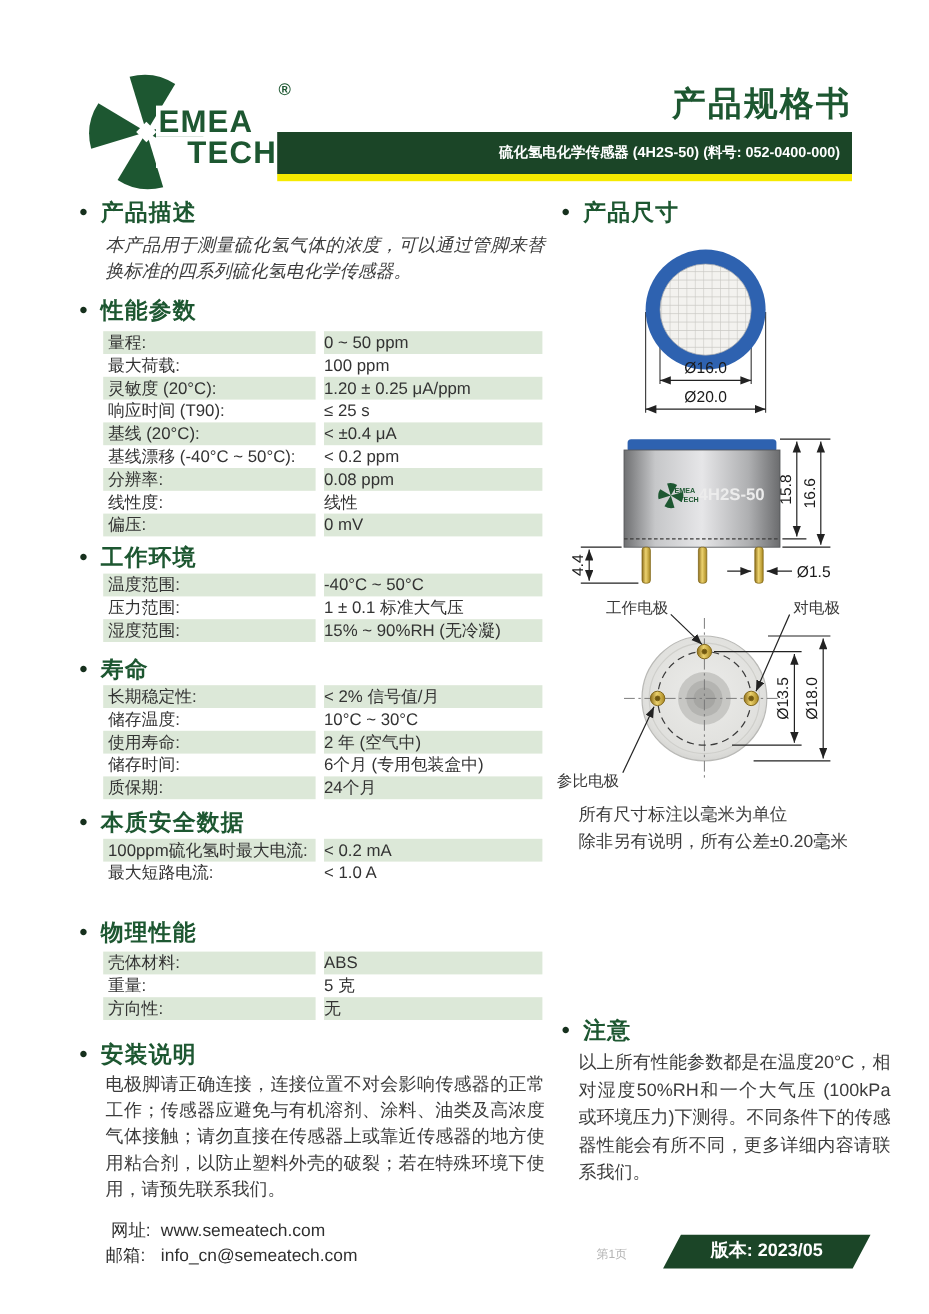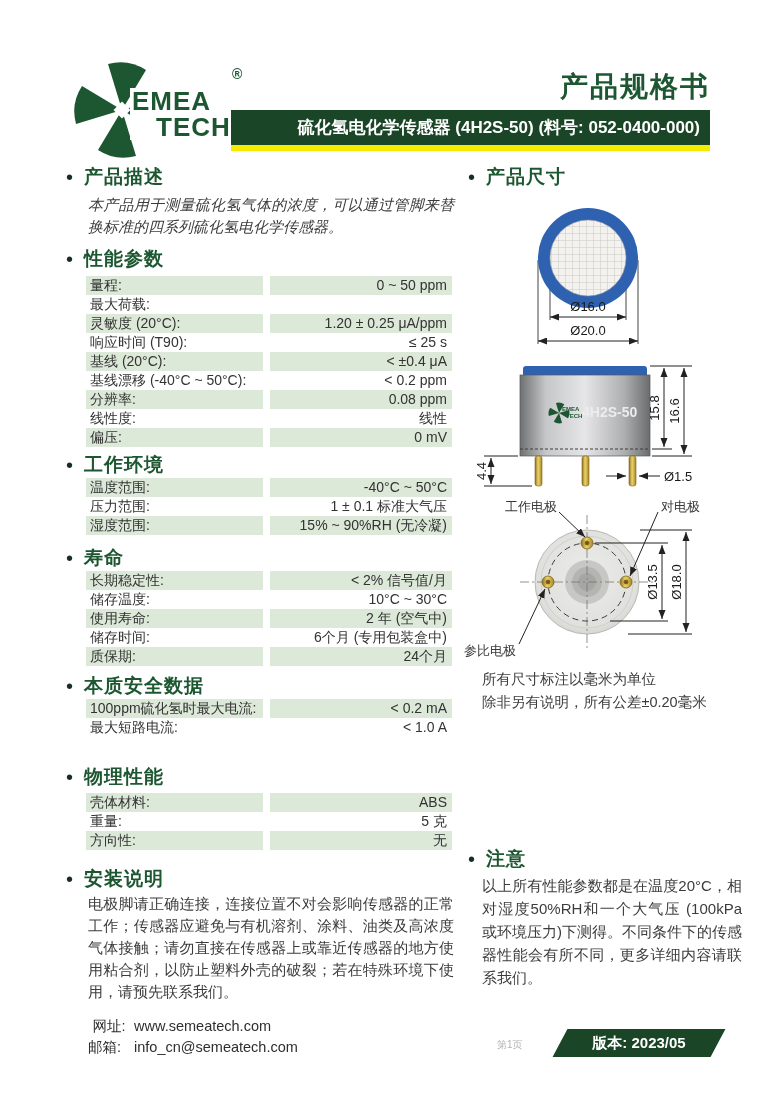--- a/index.html
+++ b/index.html
@@ -10,37 +10,37 @@
   
   .logo { position:absolute; left:72px; top:60px; width:180px; height:100px; }
   .logo svg { position:absolute; left:0; top:0; }
   .logo-text { position:absolute; left:58px; top:28px; color:#1d5731; font-weight:bold;
                line-height:26px; letter-spacing:1px; }
   .logo-line1 { display:block; font-size:26px; background:#fff; padding-left:2px; }
   .logo-line2 { display:block; font-size:26px; background:#fff; text-align:right; padding-left:26px; }
   .logo-reg { position:absolute; left:160px; top:6px; font-size:14px; color:#1d5731; font-weight:bold; background:#fff; }
   .doc-title { position:absolute; right:64px; top:68px; font-size:28px; font-weight:bold; color:#1d5731; letter-spacing:2px; }
   .green-bar { position:absolute; left:231px; top:110px; right:64px; height:35px; background:#1b4527;
-               color:#fff; font-size:17px; font-weight:bold; text-align:right; line-height:35px; padding-right:10px; }
+               color:#fff; font-size:12px; font-weight:bold; text-align:right; line-height:35px; padding-right:10px; }
   .yellow-bar { position:absolute; left:231px; top:145px; right:64px; height:6px; background:#f6ea00; }
 
   
   .sec-h { position:absolute; display:flex; align-items:center; }
   .sec-h .bullet { color:#16301d; font-size:20px; margin-right:11px; line-height:20px; }
   .sec-h .h-text { color:#1d5731; font-size:19px; font-weight:bold; letter-spacing:1px; }
 
   .body-text { position:absolute; font-size:15px; line-height:22px; color:#3c3c3c; text-align:justify; }
 
   
   .spec-table { position:absolute; width:366px; font-size:14px; color:#333; }
   .trow { display:flex; height:19px; line-height:19px; }
   .tcell { }
   .tlabel { width:177px; padding-left:4px; white-space:nowrap; }
   .tgap { width:7px; }
-  .tvalue { flex:1; text-align:right; padding-right:5px; white-space:nowrap; }
+  .tvalue { flex:1; padding-right:5px; white-space:nowrap; }
   .trow:nth-child(odd) .tlabel, .trow:nth-child(odd) .tvalue { background:#dce8d8; }
 
   
   .diagram { position:absolute; }
   svg text { font-family:"Liberation Sans","DejaVu Sans",sans-serif; }
   .dim-text { font-size:13px; fill:#1a1a1a; }
   .lead-text { font-size:13px; fill:#3a3a3a; }
   .dim-note { position:absolute; font-size:14.5px; color:#3c3c3c; line-height:23px; }
 
   
@@ -122,20 +122,21 @@
   </div>
   <div class="spec-table" style="left:86px; top:276px;">
       <div class="trow">
         <div class="tcell tlabel">量程:</div>
         <div class="tgap"></div>
         <div class="tcell tvalue">0 ~ 50 ppm</div>
       </div>
       <div class="trow">
         <div class="tcell tlabel">最大荷载:</div>
         <div class="tgap"></div>
+        <div class="tcell tvalue">100 ppm</div>
       </div>
       <div class="trow">
         <div class="tcell tlabel">灵敏度 (20°C):</div>
         <div class="tgap"></div>
         <div class="tcell tvalue">1.20 ± 0.25 μA/ppm</div>
       </div>
       <div class="trow">
         <div class="tcell tlabel">响应时间 (T90):</div>
         <div class="tgap"></div>
         <div class="tcell tvalue">≤ 25 s</div>

